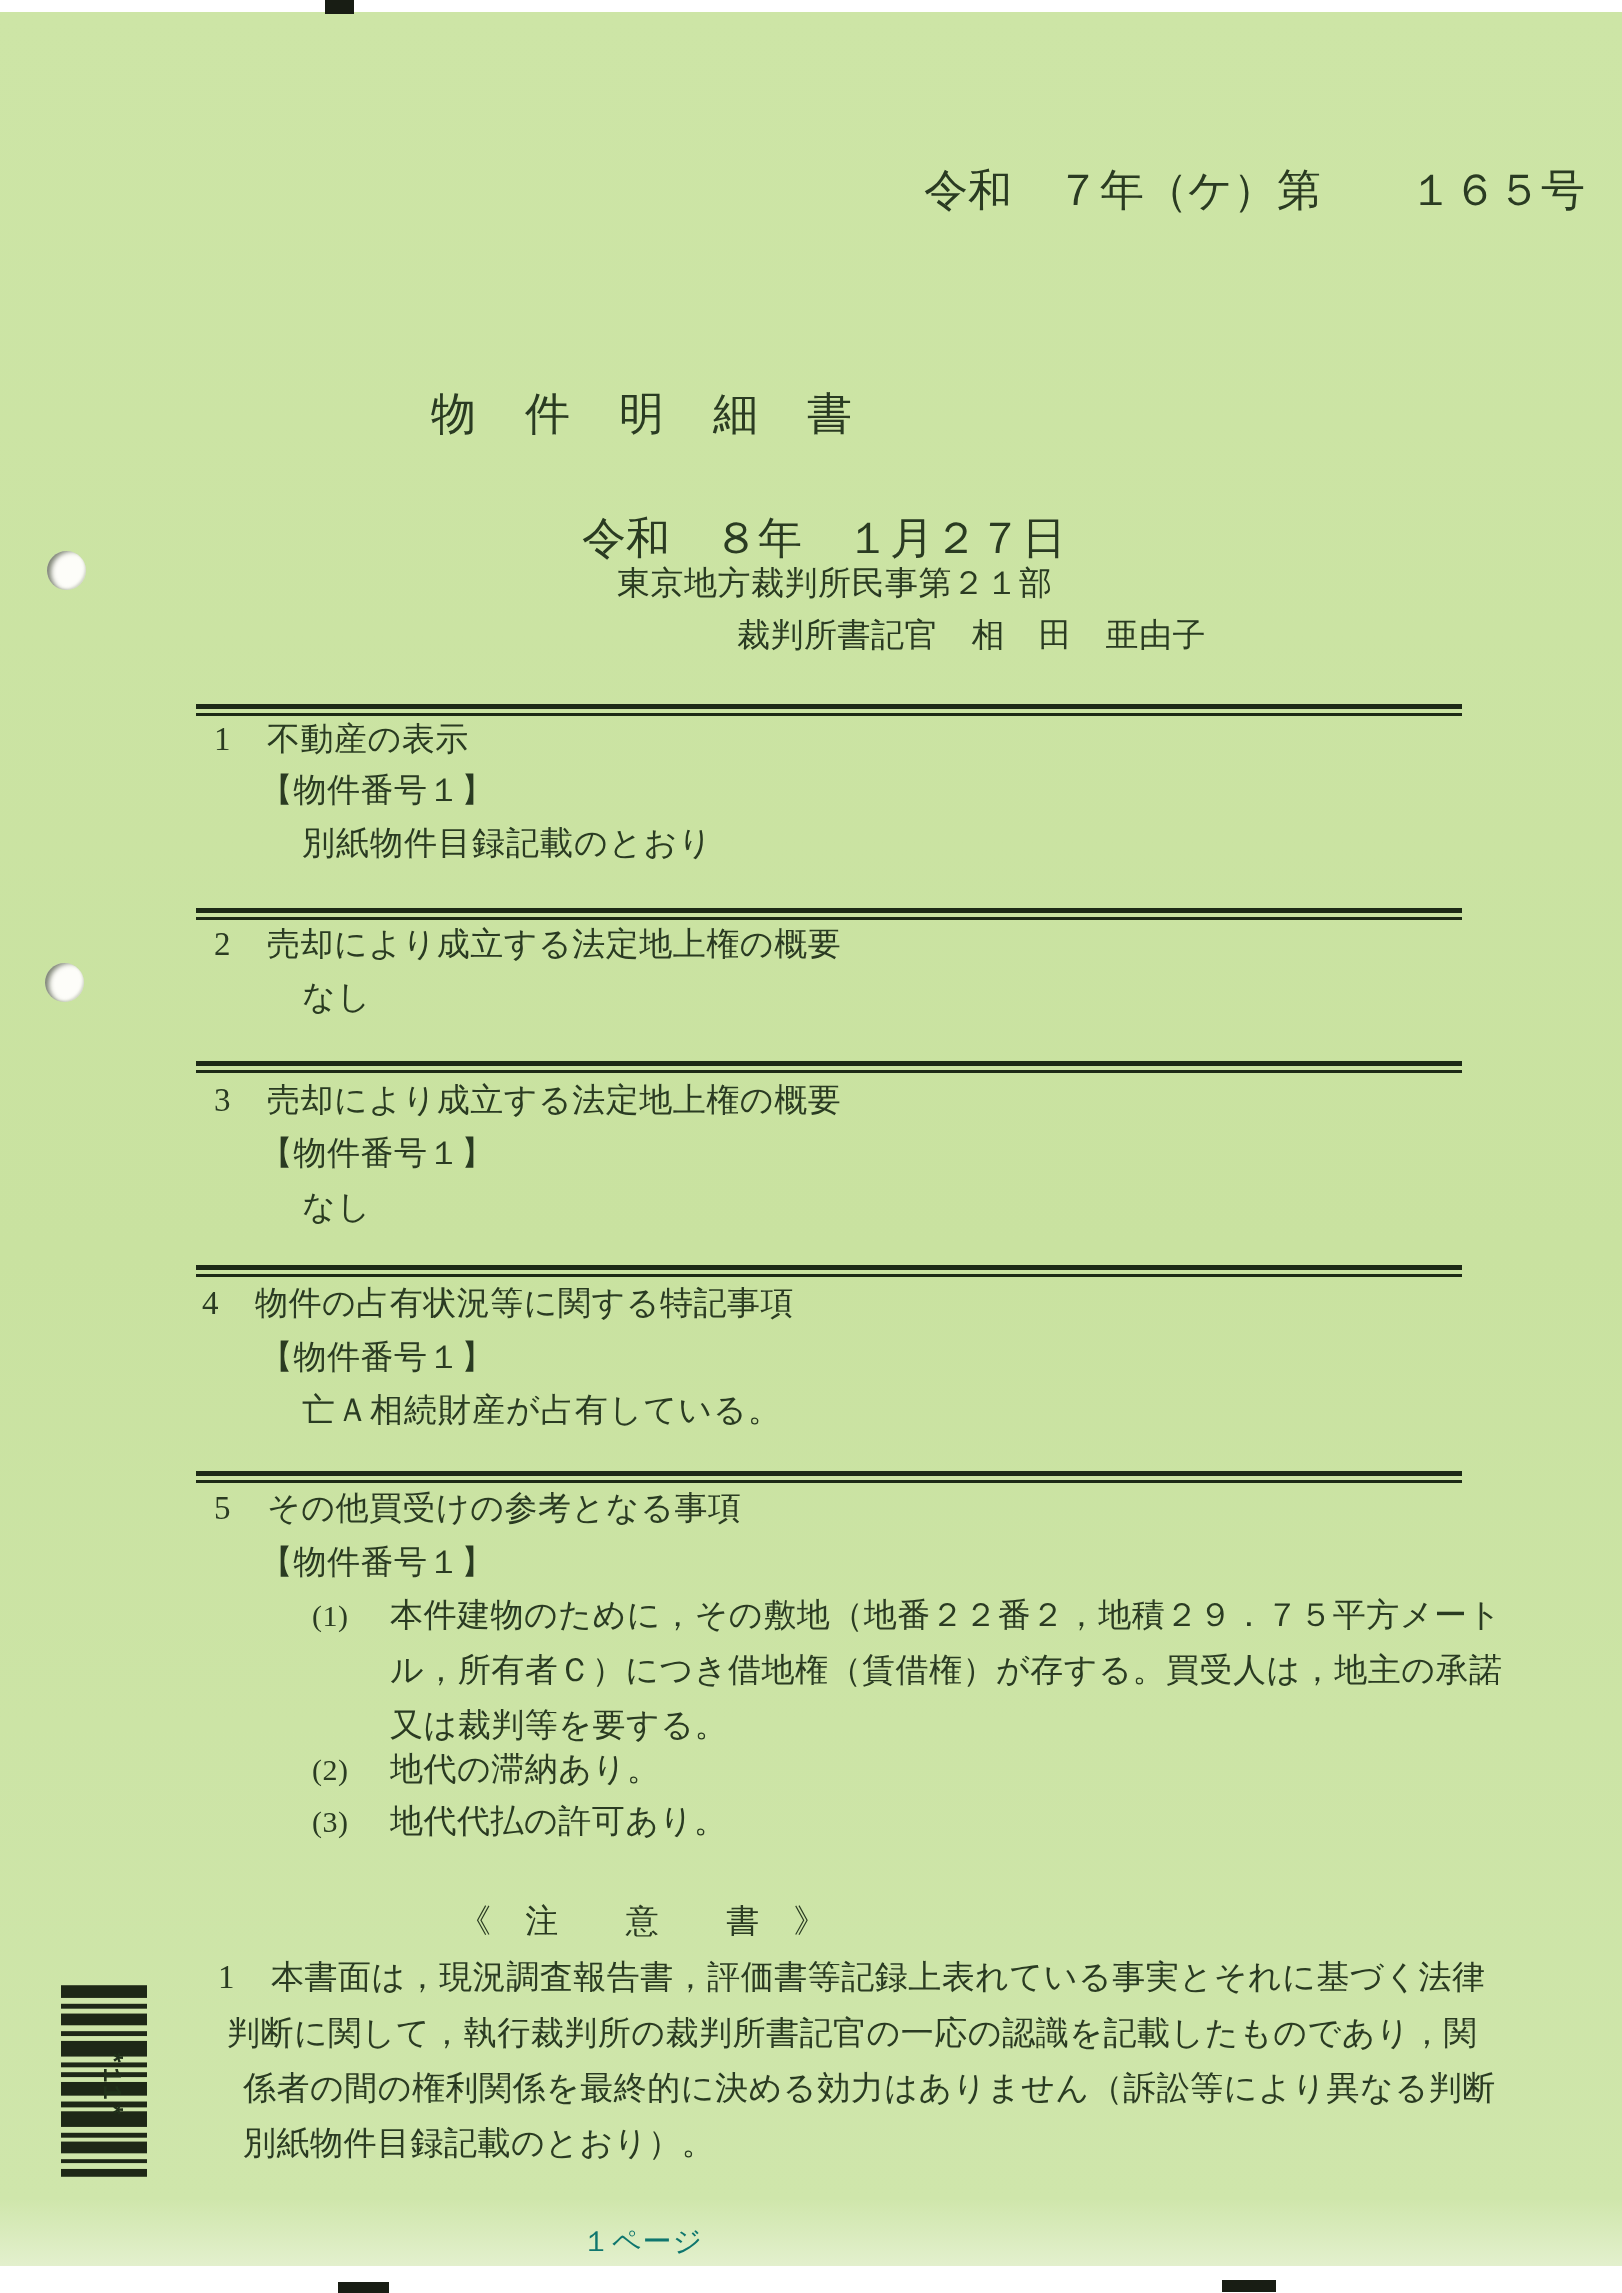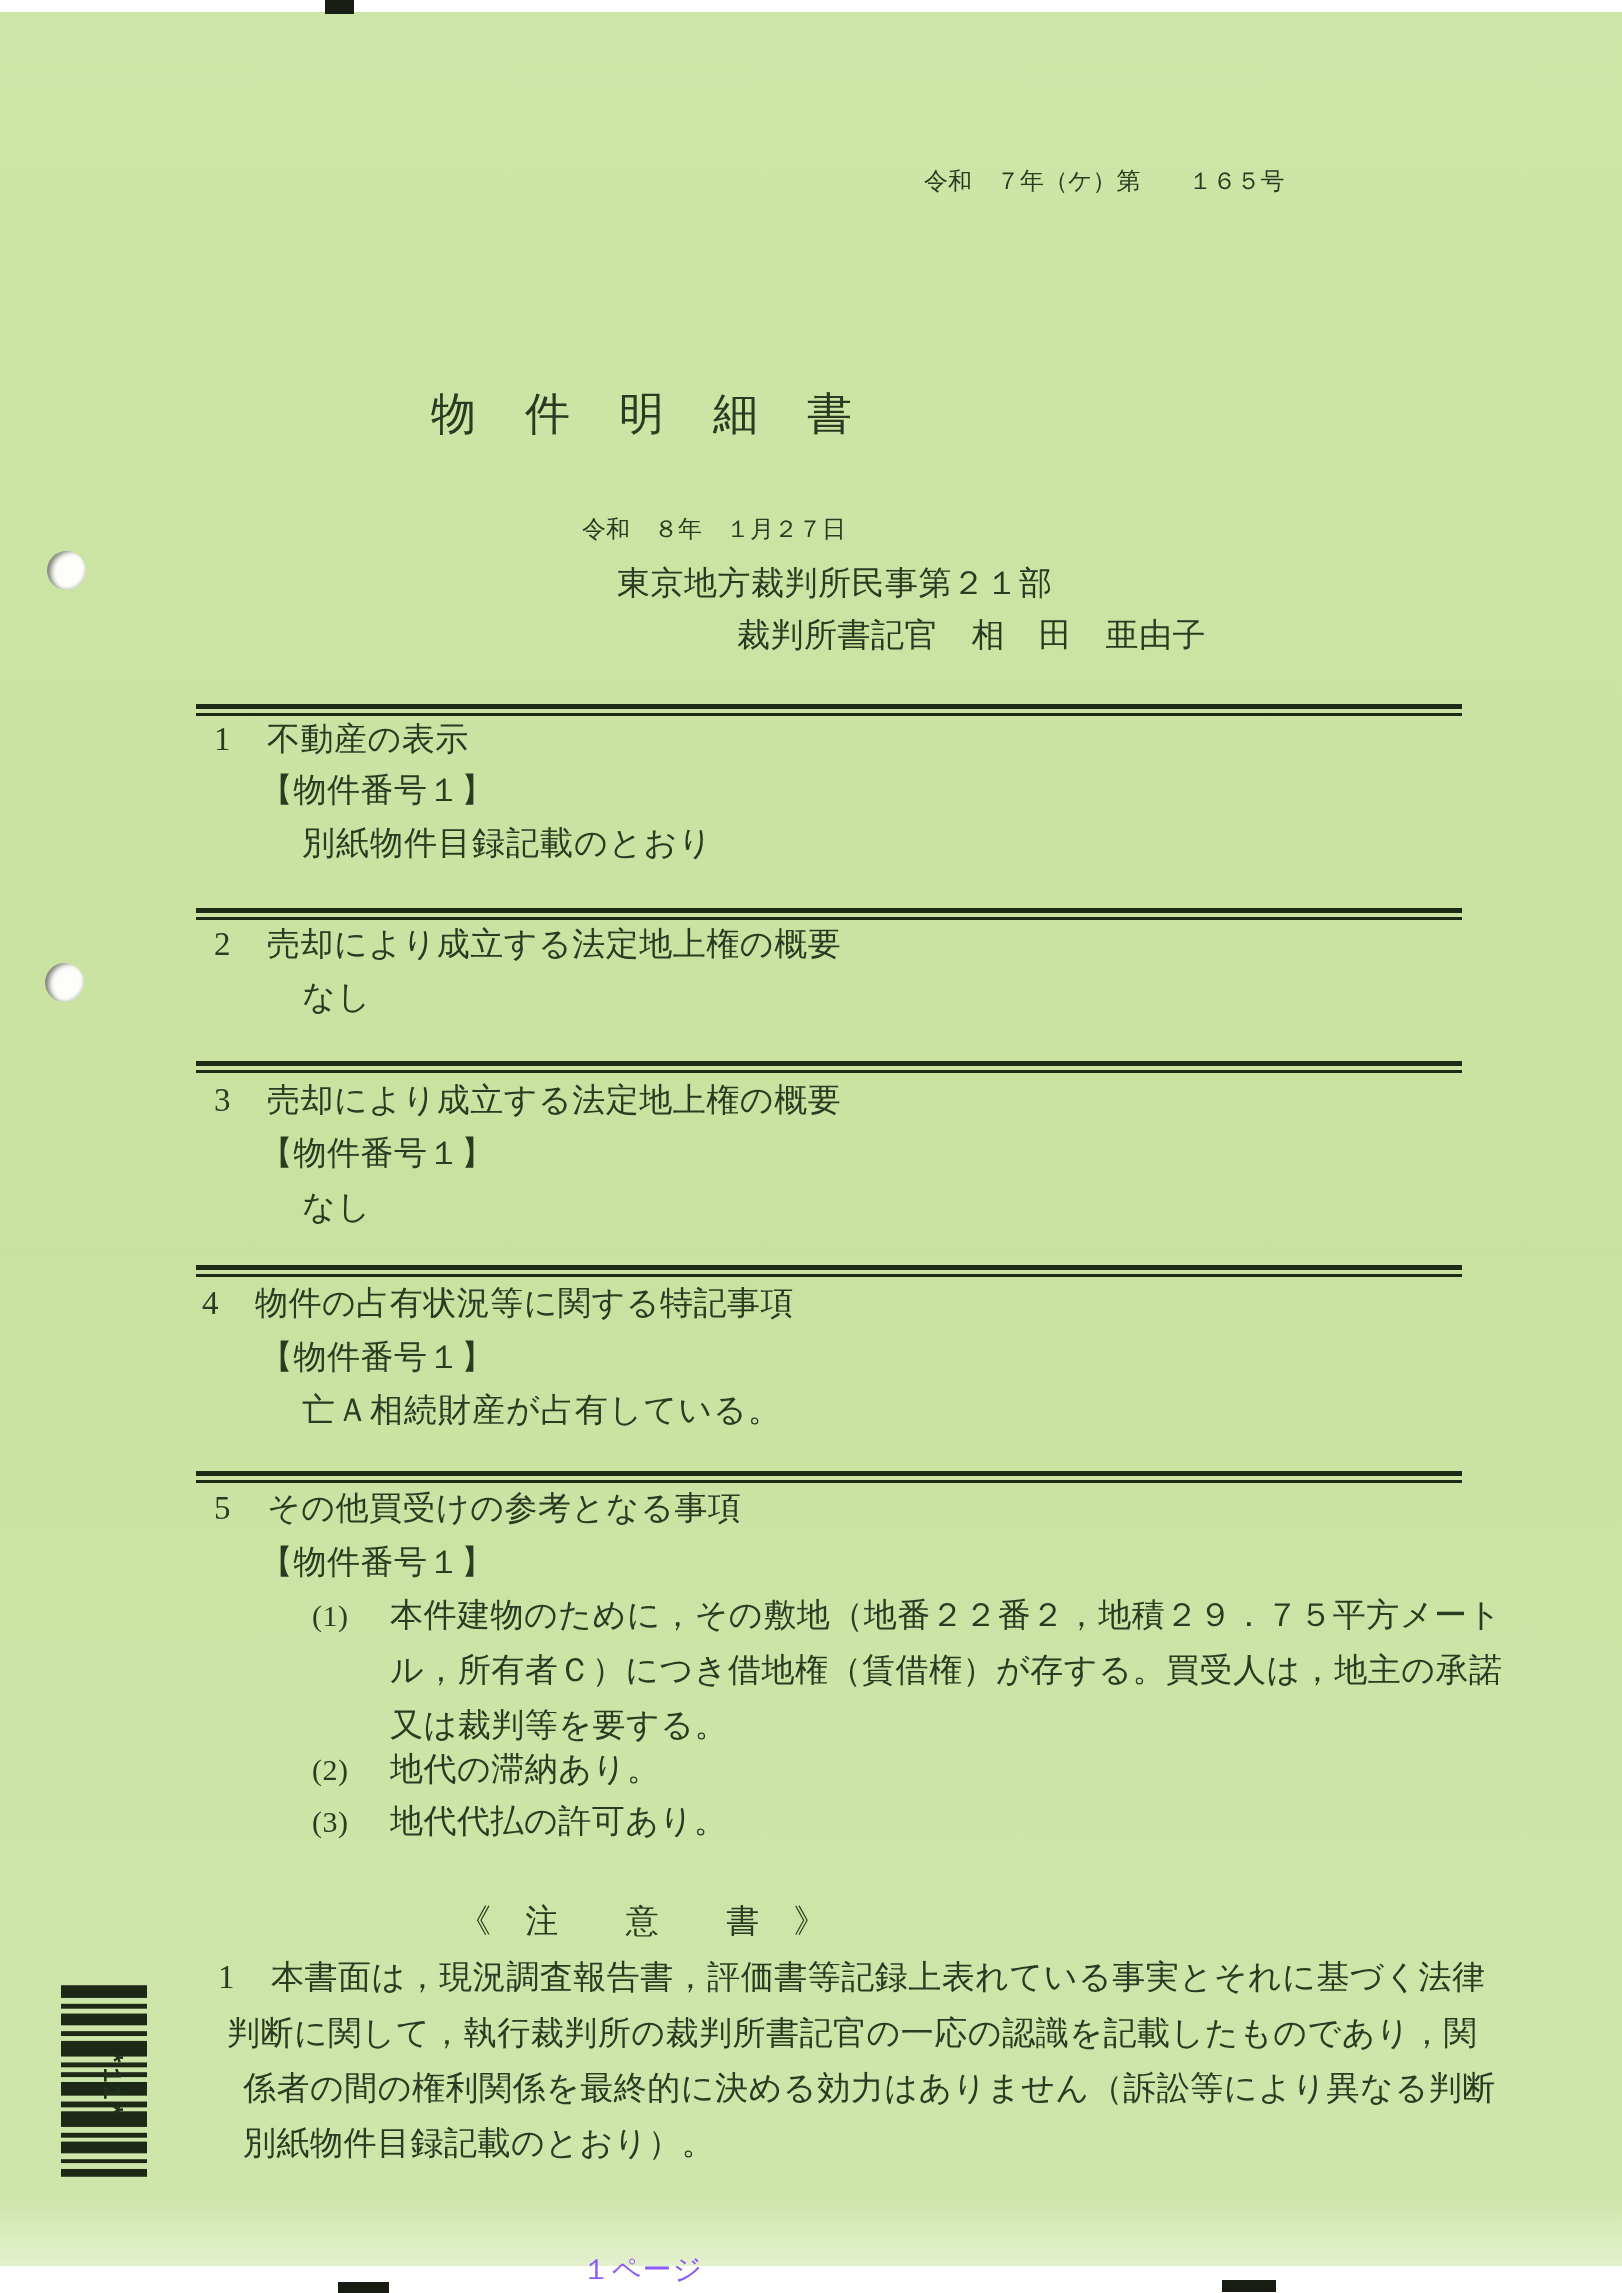--- a/index.html
+++ b/index.html
@@ -7,21 +7,21 @@
     width:1622px;height:2294px;position:relative;background:#ffffff;
     font-family:"Liberation Serif","DejaVu Serif",serif;
     color:#2a3b22;
     overflow:hidden;
   }
   .page{
     position:absolute;left:0;top:11.8px;width:1622px;height:2254px;
     background:linear-gradient(180deg,#cde5a6 0%,#c9e2a0 55%,#cfe6ab 97%,#e3f0cd 100%);
   }
   .abs{position:absolute;line-height:1;white-space:pre;}
-  .t33{font-size:24px;}
+  .t33{font-size:44px;}
   .t34{font-size:33px;letter-spacing:0.5px;}
   .title{font-size:45px;letter-spacing:2px;font-weight:400;}
   .center{left:0;width:1285px;text-align:center;}
   .rule{
     position:absolute;left:196px;width:1266px;height:11.8px;
     border-top:5.9px solid #1d2a16;border-bottom:3.9px solid #1d2a16;
     box-sizing:border-box;background:transparent;
   }
   .sec-no{display:inline-block;width:53px;}
   .body-line{letter-spacing:1px;}
@@ -33,21 +33,21 @@
     box-shadow:inset 5.9px 2px 4.9px -2px rgba(55,65,45,.65), inset -2px -2px 2.9px -1px rgba(120,130,100,.35);
   }
   .barcode{position:absolute;left:61px;top:1985px;width:86px;height:192px;}
   .barcode-label{
     position:absolute;left:125px;top:2050px;
     font-family:"Liberation Mono","DejaVu Sans Mono",monospace;
     font-size:25.5px;font-weight:bold;color:#20301a;
     transform:rotate(90deg);transform-origin:left top;letter-spacing:2px;
   }
   .scan-mark{position:absolute;background:#181d14;}
-  .footer{font-size:29px;letter-spacing:1px;color:#8b5cf6;margin-top:28px;}
+  .footer{font-size:29px;letter-spacing:1px;color:#0f766e;}
 </style>
 </head>
 <body>
 
 <div class="page"></div>
 
 <div class="scan-mark" style="left:325px;top:0;width:29px;height:13.7px"></div>
 <div class="scan-mark" style="left:338px;top:2282px;width:51px;height:11.8px"></div>
 <div class="scan-mark" style="left:1222px;top:2280px;width:54px;height:11.8px"></div>
 

